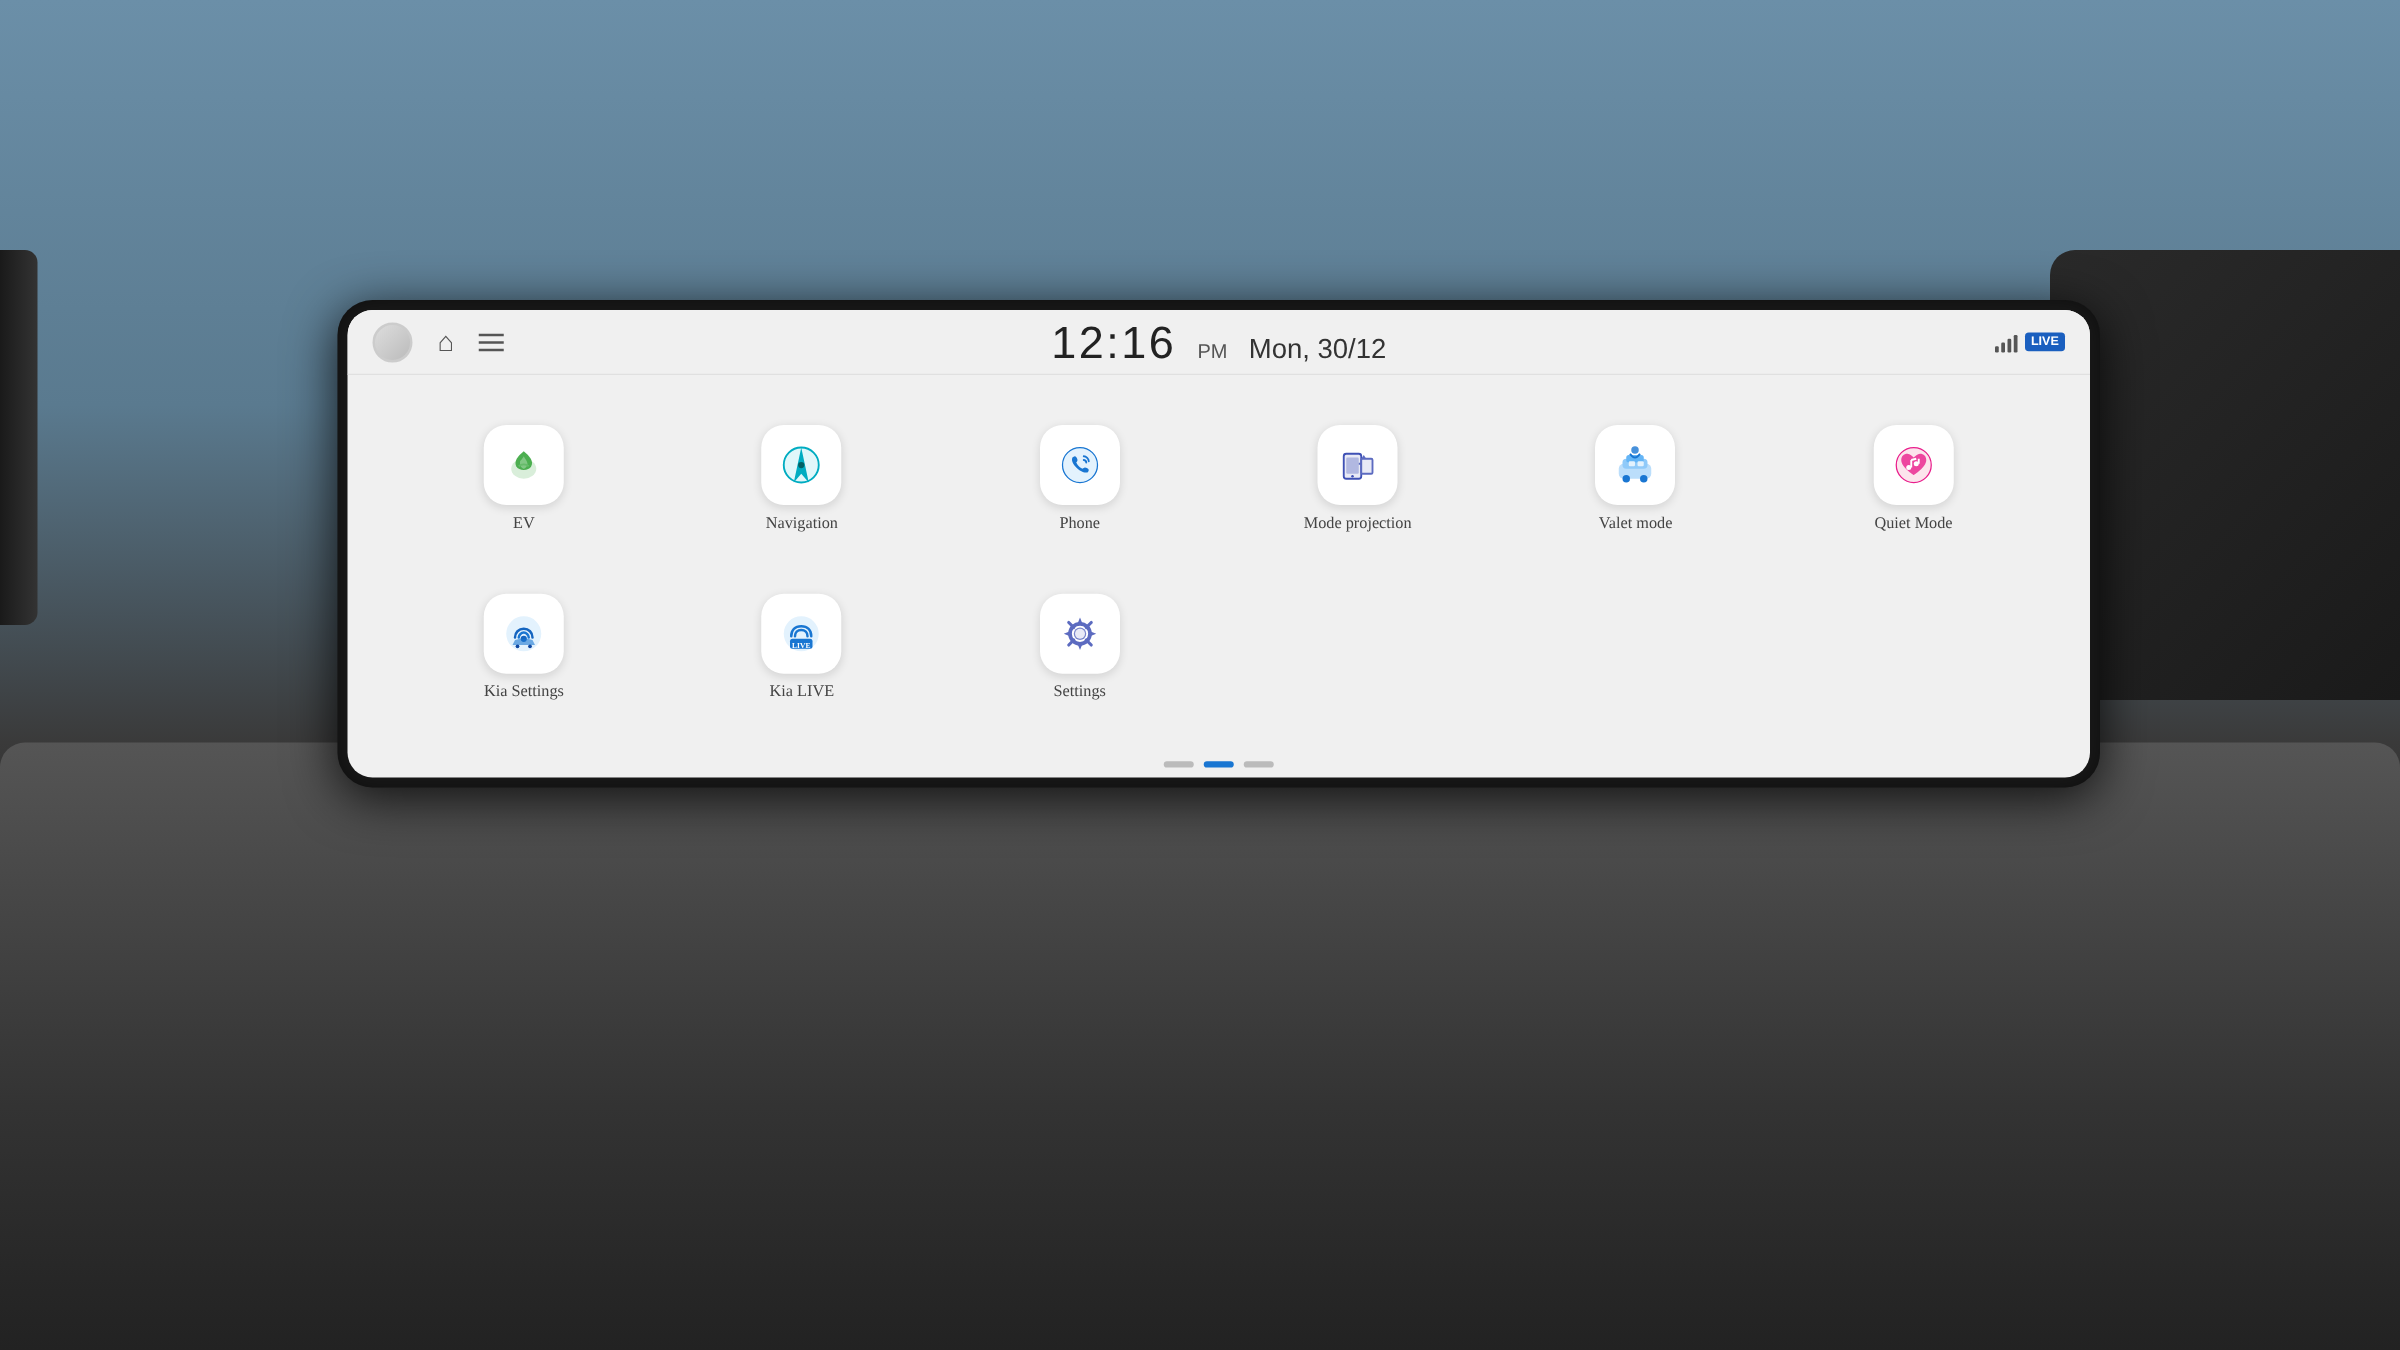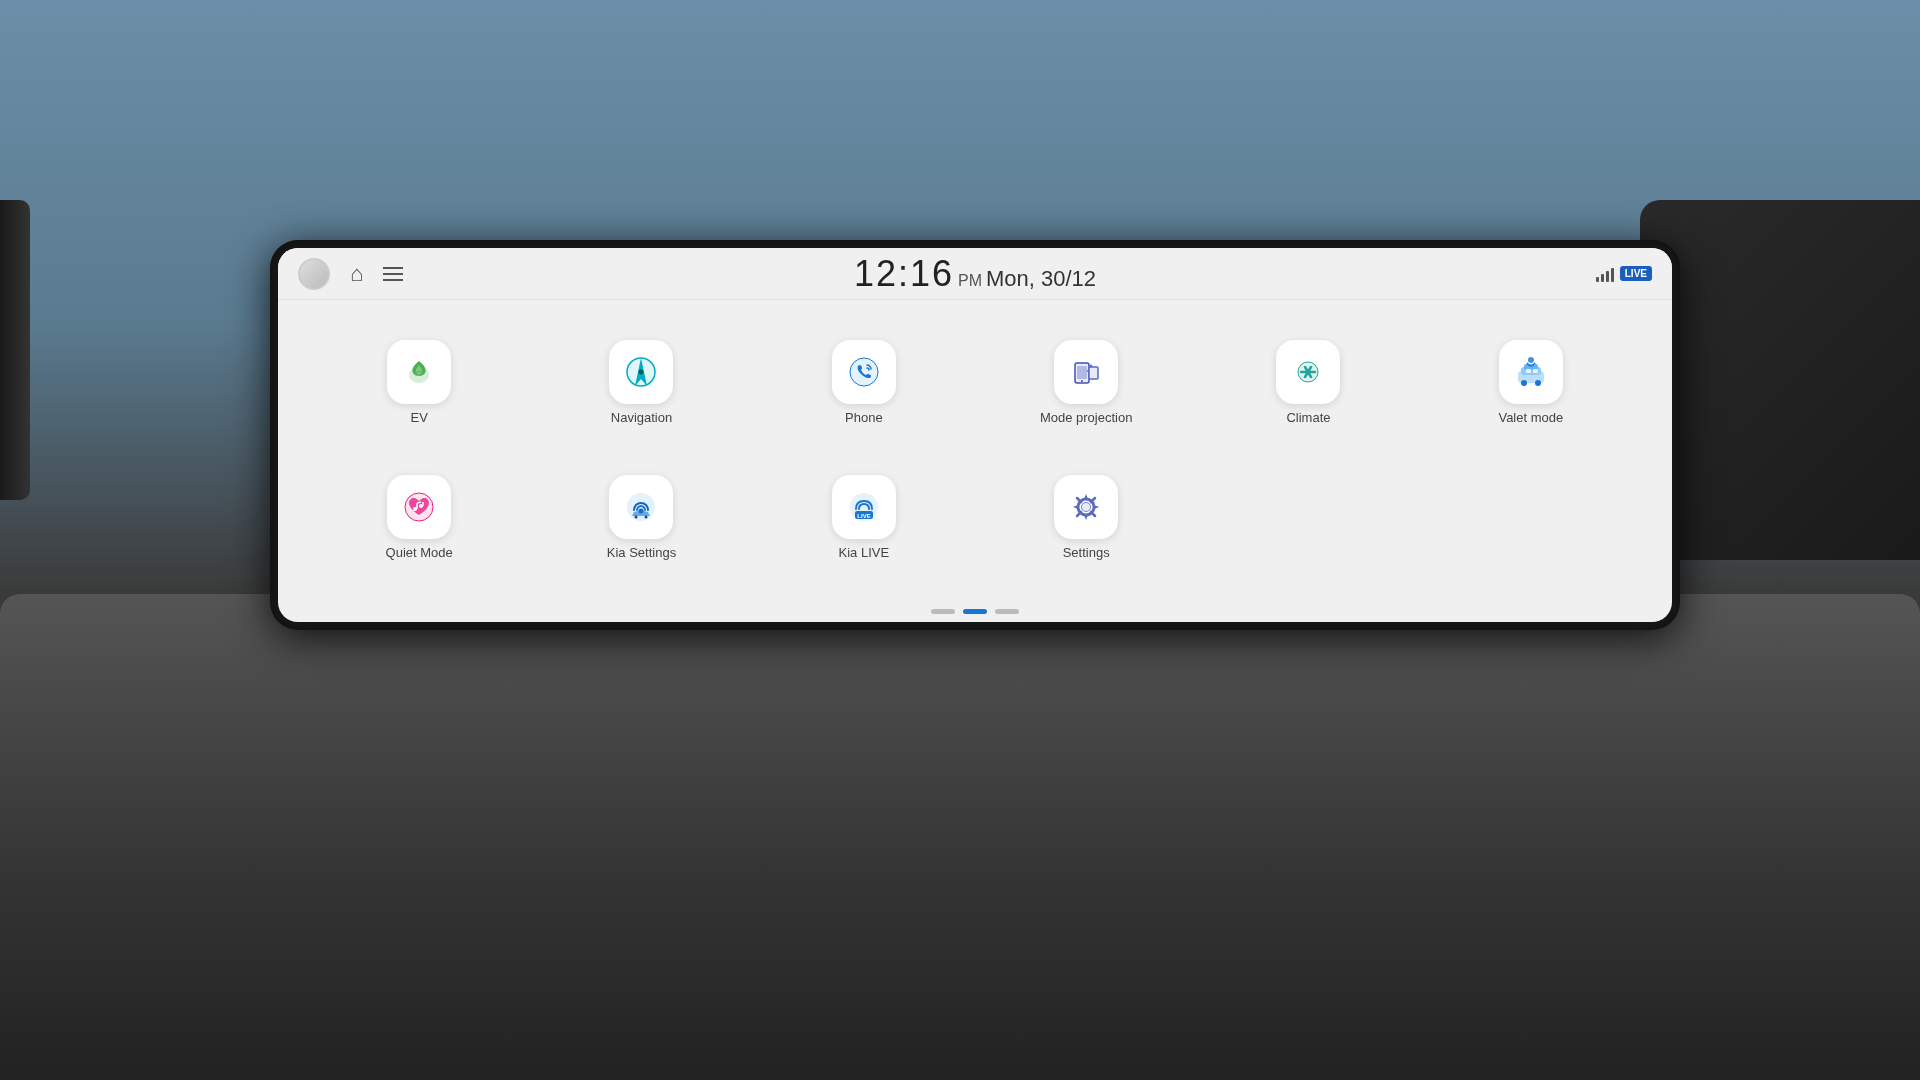--- a/index.html
+++ b/index.html
@@ -113,21 +113,21 @@
       width: 20px;
       height: 2px;
       background: #555;
     }
 
     .status-center {
       flex: 1;
       display: flex;
       align-items: baseline;
       justify-content: center;
-      gap: 4px;
+      gap: 17px;
     }
 
     .status-time {
       font-size: 36px;
       font-weight: 300;
       color: #222;
       letter-spacing: 2px;
     }
 
     .status-ampm {
@@ -172,20 +172,21 @@
       border-radius: 3px;
     }
 
     
     .app-grid {
       flex: 1;
       display: grid;
       grid-template-columns: repeat(6, 1fr);
       grid-template-rows: repeat(2, 1fr);
       padding: 15px 30px;
+      font-family: Liberation Serif, serif;
     }
 
     .app-item {
       display: flex;
       flex-direction: column;
       align-items: center;
       justify-content: center;
       cursor: pointer;
       border-radius: 16px;
       padding: 8px;
@@ -328,30 +329,20 @@
             <circle cx="15" cy="28" r="1" fill="#3f51b5"></circle>
             <rect x="22" y="14" width="9" height="12" rx="1" fill="#e8eaf6" stroke="#5c6bc0" stroke-width="1.5"></rect>
             <path d="M20 18 L22 18" stroke="#5c6bc0" stroke-width="1.5"></path>
             <path d="M24 11 L26 14 L22 14 Z" fill="#5c6bc0"></path>
           </svg>
         </div>
         <span class="app-label">Mode projection</span>
       </div>
 
 
-      <div class="app-item">
-        <div class="app-icon">
-          <svg class="icon-svg" viewBox="0 0 38 38" fill="none">
-            <circle cx="19" cy="19" r="10" fill="#e0f2f1" stroke="#26a69a" stroke-width="1"></circle>
-            <path d="M12 19 L26 19 M16 14 L22 24 M22 14 L16 24" stroke="#26a69a" stroke-width="2.5" stroke-linecap="round"></path>
-            <circle cx="19" cy="19" r="3" fill="#26a69a" opacity="0.4"></circle>
-          </svg>
-        </div>
-        <span class="app-label">Climate</span>
-      </div>
 
       <div class="app-item">
         <div class="app-icon">
           <svg class="icon-svg" viewBox="0 0 38 38" fill="none">
             <rect x="6" y="18" width="26" height="12" rx="4" fill="#bbdefb"></rect>
             <rect x="9" y="14" width="20" height="8" rx="3" fill="#90caf9"></rect>
             <rect x="12" y="11" width="14" height="6" rx="2" fill="#64b5f6"></rect>
             <circle cx="12" cy="30" r="3" fill="#1976d2"></circle>
             <circle cx="26" cy="30" r="3" fill="#1976d2"></circle>
             <rect x="14" y="16" width="5" height="4" rx="1" fill="#e3f2fd"></rect>

